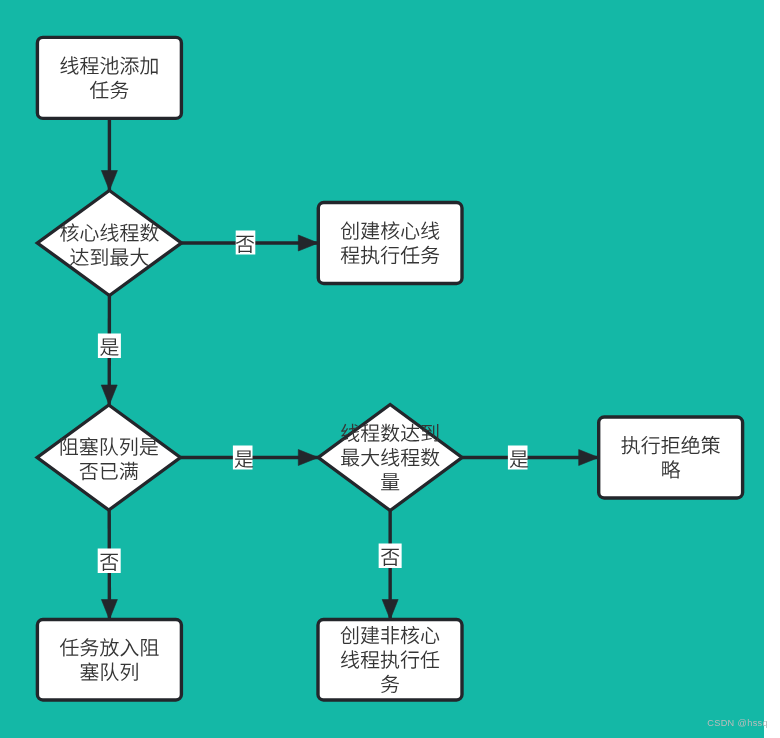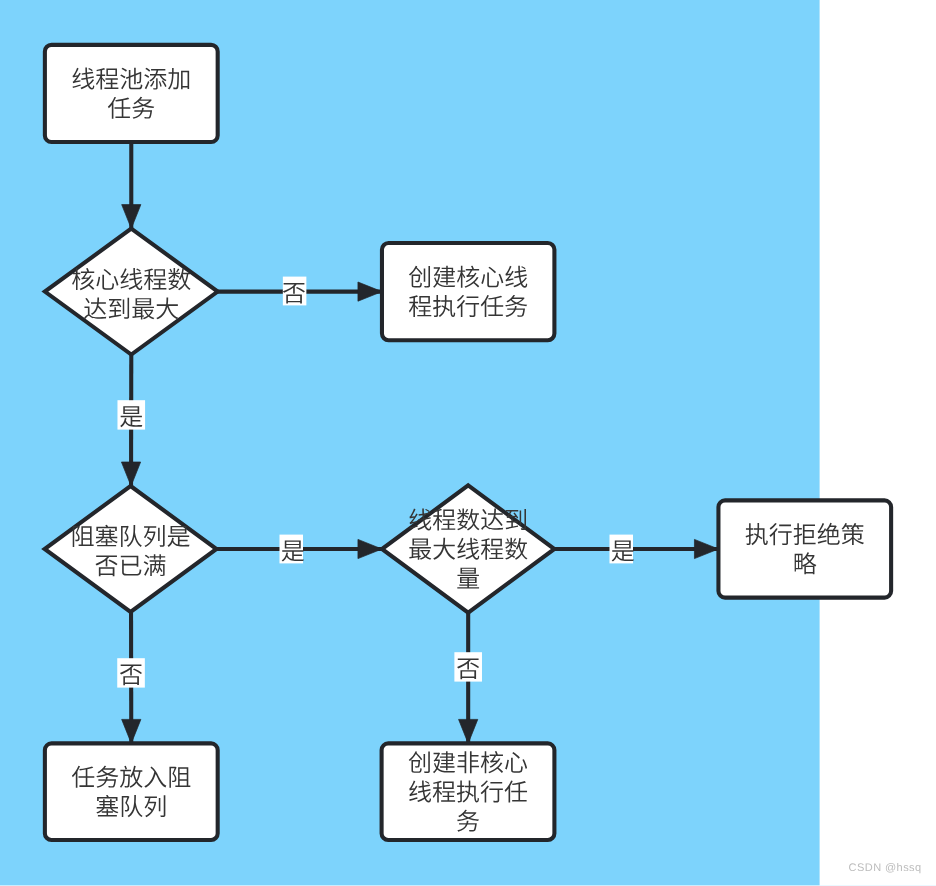--- a/index.html
+++ b/index.html
@@ -9,23 +9,23 @@
     background: #ffffff;
   }
   body {
     width: 780px;
     height: 738px;
     overflow: hidden;
     font-family: "Liberation Sans", sans-serif;
   }
   #canvas {
     position: relative;
-    width: 683px;
+    width: 764px;
     height: 738px;
-    background: #7dd3fc;
+    background: #14b8a6;
   }
   #flow {
     position: absolute;
     left: 0;
     top: 0;
     width: 780px;
     height: 738px;
     display: block;
   }
   .watermark {

